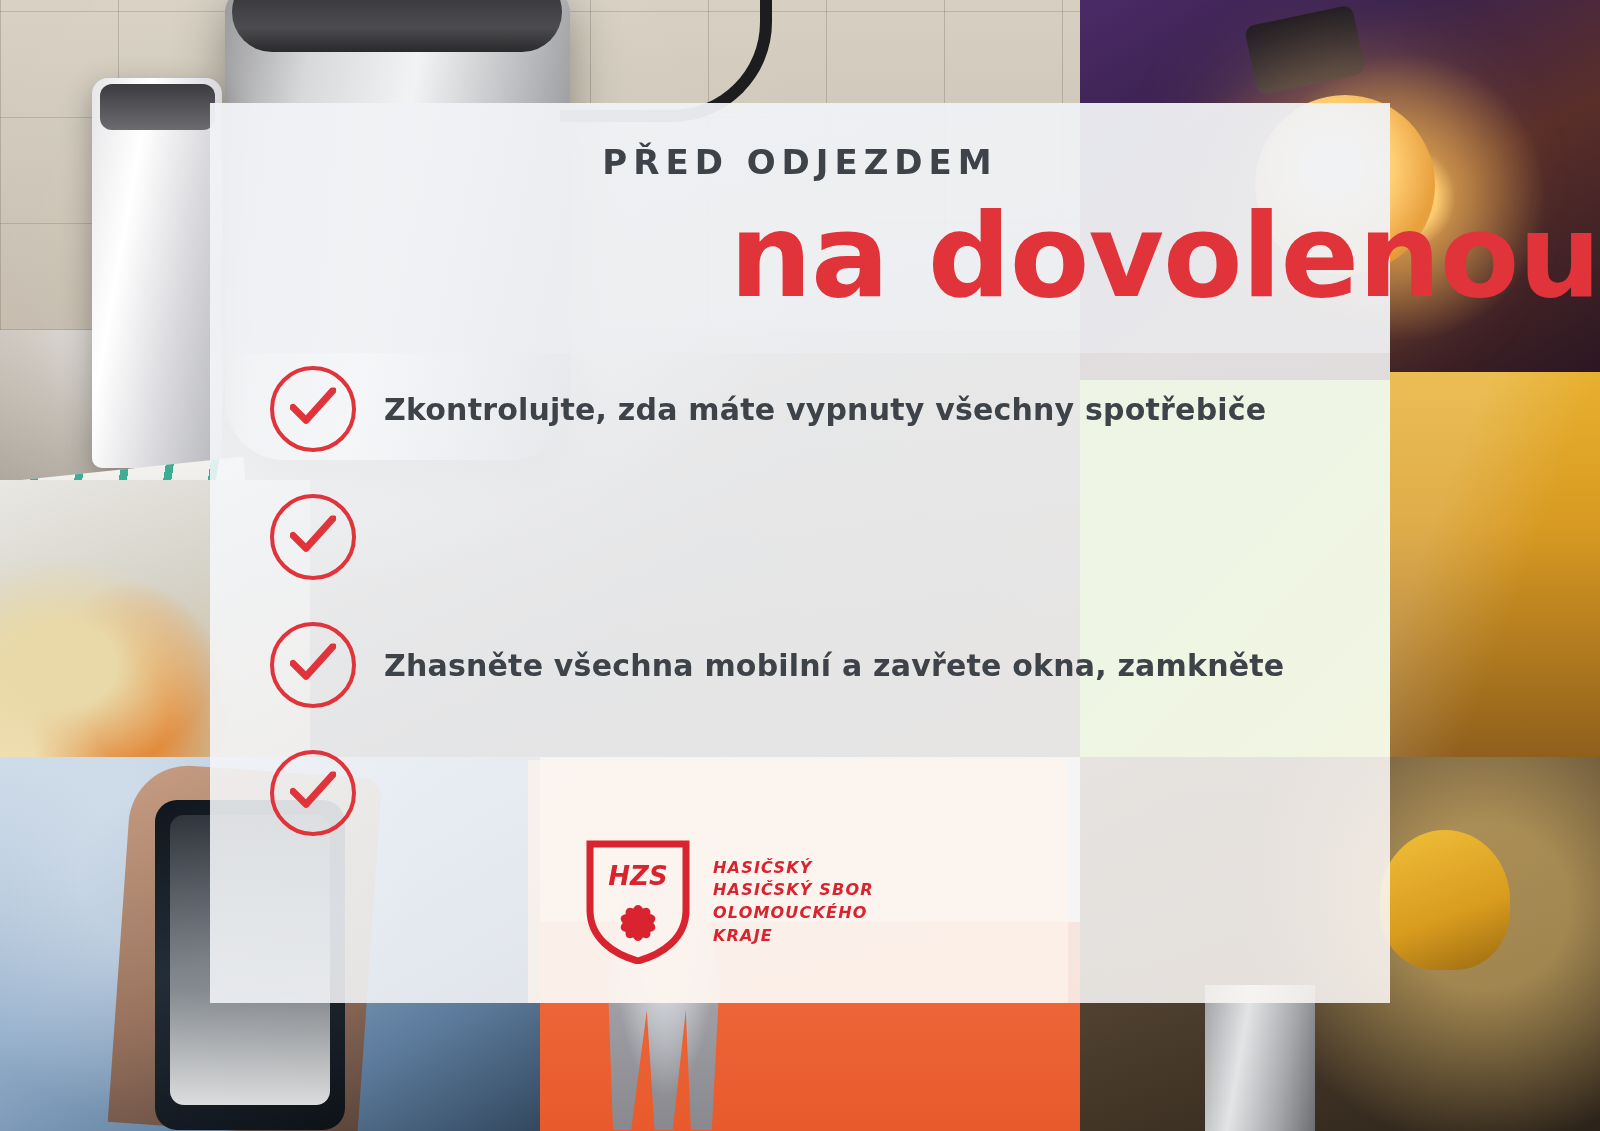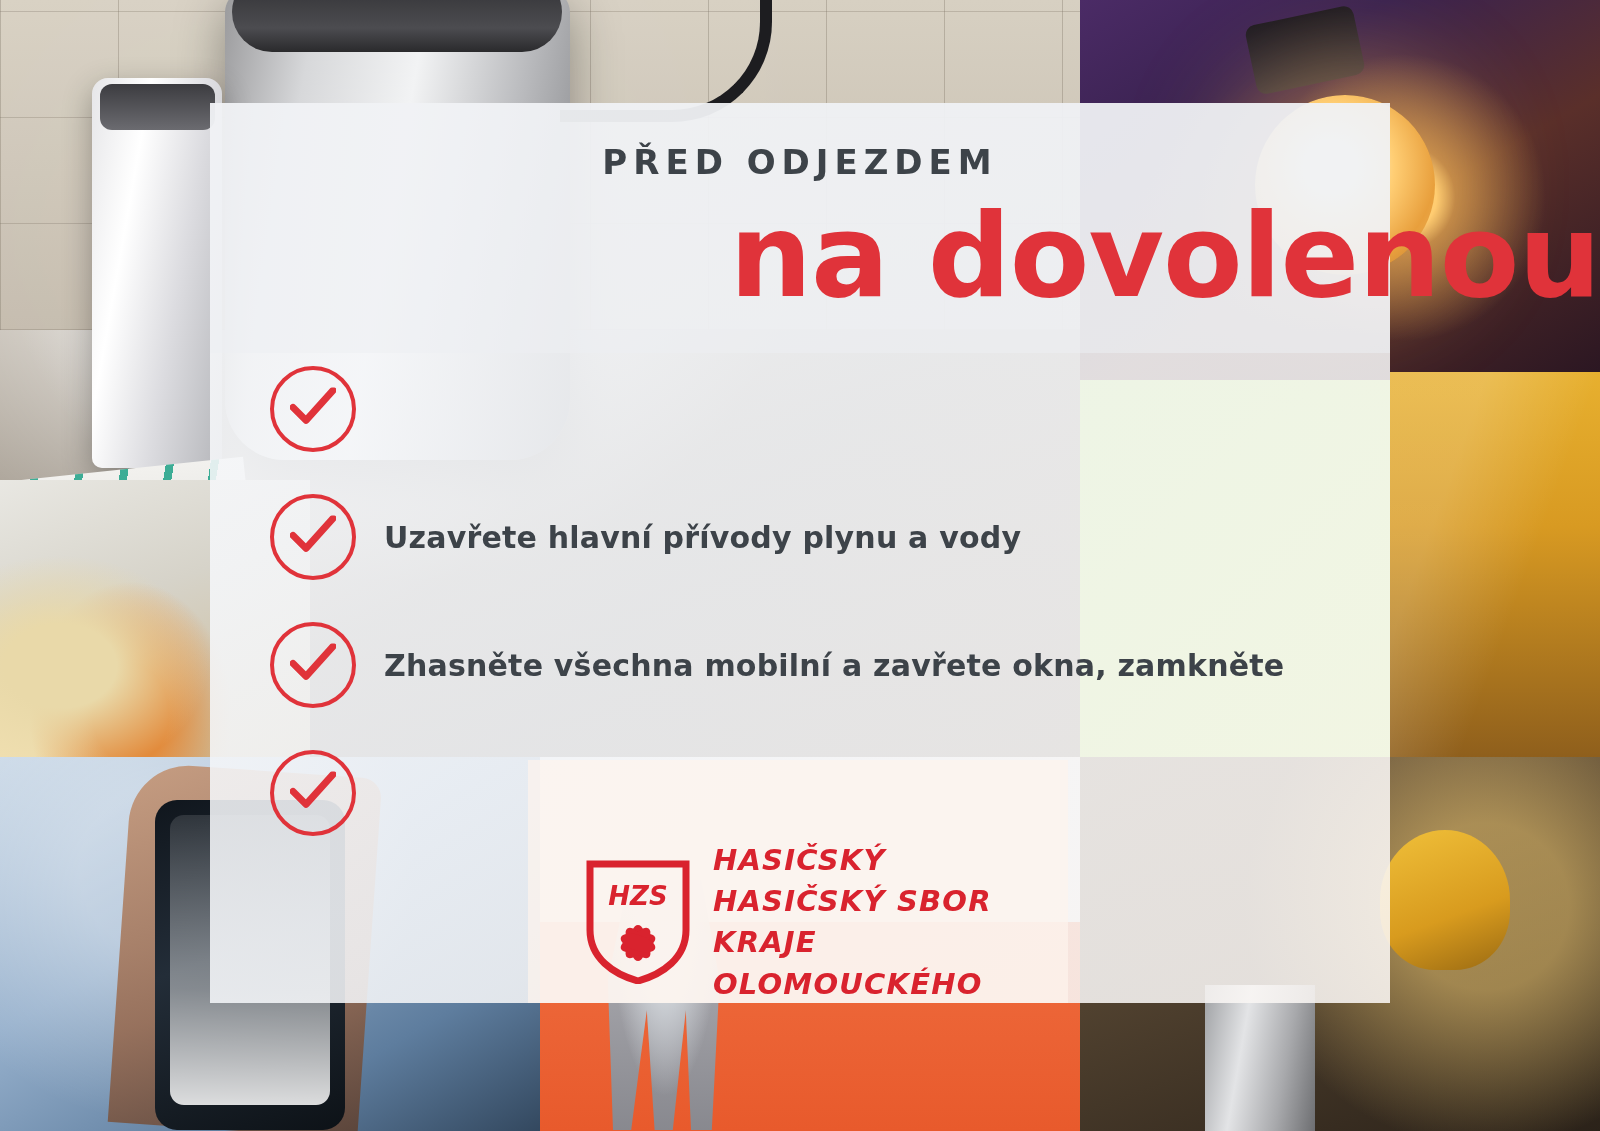--- a/index.html
+++ b/index.html
@@ -263,21 +263,21 @@
     display: flex;
     align-items: center;
     font-style: italic;
   }
   .logo-mark {
     position: relative;
     width: 106px; height: 124px;
     margin-right: 22px;
   }
   .logo-text {
-    font-size: 29px;
+    font-size: 16px;
     font-weight: 800;
     line-height: 1.42;
     letter-spacing: 1.2px;
     color: #d9232e;
   }
   .logo-text div { white-space: nowrap; }
 </style>
 </head>
 <body>
 
@@ -319,29 +319,29 @@
   <div class="headline">na dovolenou</div>
 
   <div class="checklist">
 
     <div class="check-row">
       <span class="check-icon">
         <svg width="46" height="40" viewBox="0 0 46 40" aria-hidden="true">
           <path d="M3 20 L16 33 L43 3" fill="none" stroke="#e0333a" stroke-width="7" stroke-linecap="round" stroke-linejoin="round"></path>
         </svg>
       </span>
+      <span class="check-text">Zkontrolujte, zda máte vypnuty všechny spotřebiče</span>
     </div>
 
     <div class="check-row">
       <span class="check-icon">
         <svg width="46" height="40" viewBox="0 0 46 40" aria-hidden="true">
           <path d="M3 20 L16 33 L43 3" fill="none" stroke="#e0333a" stroke-width="7" stroke-linecap="round" stroke-linejoin="round"></path>
         </svg>
       </span>
-      <span class="check-text">Uzavřete hlavní přívody plynu a vody</span>
     </div>
 
     <div class="check-row">
       <span class="check-icon">
         <svg width="46" height="40" viewBox="0 0 46 40" aria-hidden="true">
           <path d="M3 20 L16 33 L43 3" fill="none" stroke="#e0333a" stroke-width="7" stroke-linecap="round" stroke-linejoin="round"></path>
         </svg>
       </span>
       <span class="check-text">Zhasněte všechna mobilní a zavřete okna, zamkněte</span>
     </div>
@@ -366,18 +366,18 @@
           <ellipse cx="53" cy="83" rx="8" ry="18" transform="rotate(72 53 83)"></ellipse>
           <ellipse cx="53" cy="83" rx="8" ry="18" transform="rotate(144 53 83)"></ellipse>
           <ellipse cx="53" cy="83" rx="8" ry="18" transform="rotate(216 53 83)"></ellipse>
           <ellipse cx="53" cy="83" rx="8" ry="18" transform="rotate(288 53 83)"></ellipse>
         </g>
       </svg>
     </span>
     <span class="logo-text">
       <div>HASIČSKÝ</div>
       <div>HASIČSKÝ SBOR</div>
+      <div>OLOMOUCKÉHO</div>
       <div>KRAJE</div>
-      <div>OLOMOUCKÉHO</div>
     </span>
   </div>
 
 </div>
 
 </body></html>

